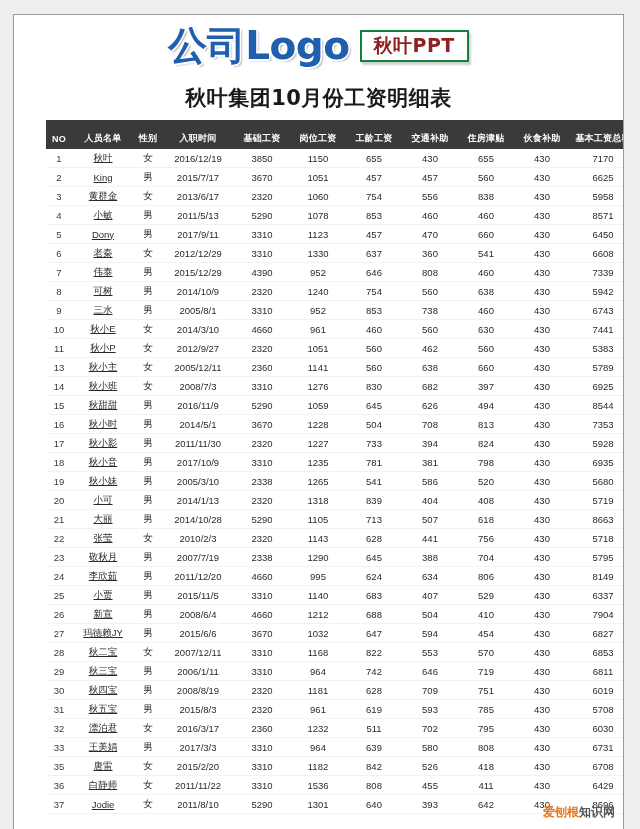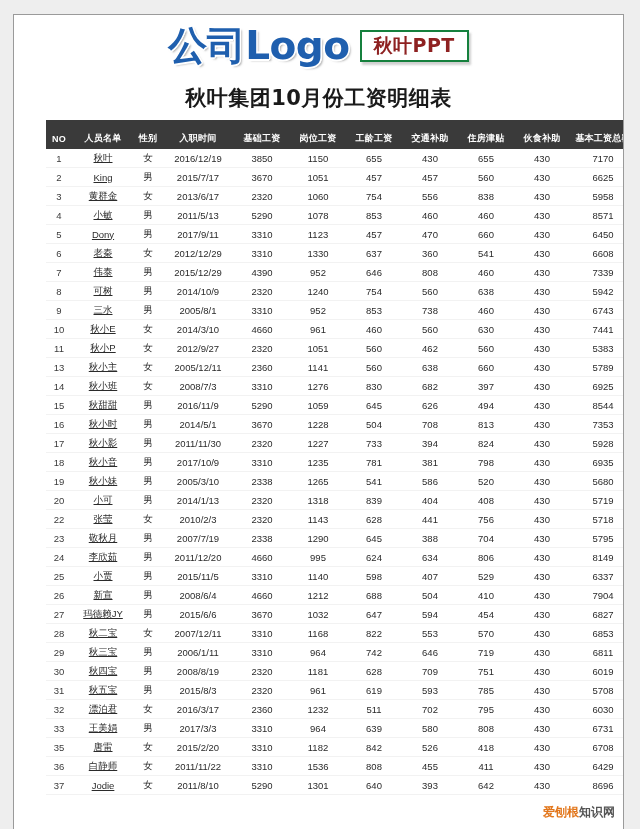--- a/index.html
+++ b/index.html
@@ -420,20 +420,33 @@
             <td>2014/1/13</td>
             <td>2320</td>
             <td>1318</td>
             <td>839</td>
             <td>404</td>
             <td>408</td>
             <td>430</td>
             <td>5719</td>
           </tr>
           <tr>
+            <td class="c-no">21</td>
+            <td class="c-name">大丽</td>
+            <td>男</td>
+            <td>2014/10/28</td>
+            <td>5290</td>
+            <td>1105</td>
+            <td>713</td>
+            <td>507</td>
+            <td>618</td>
+            <td>430</td>
+            <td>8663</td>
+          </tr>
+          <tr>
             <td class="c-no">22</td>
             <td class="c-name">张莹</td>
             <td>女</td>
             <td>2010/2/3</td>
             <td>2320</td>
             <td>1143</td>
             <td>628</td>
             <td>441</td>
             <td>756</td>
             <td>430</td>
@@ -465,21 +478,21 @@
             <td>430</td>
             <td>8149</td>
           </tr>
           <tr>
             <td class="c-no">25</td>
             <td class="c-name">小贾</td>
             <td>男</td>
             <td>2015/11/5</td>
             <td>3310</td>
             <td>1140</td>
-            <td>598</td>
+            <td>683</td>
             <td>407</td>
             <td>529</td>
             <td>430</td>
             <td>6337</td>
           </tr>
           <tr>
             <td class="c-no">26</td>
             <td class="c-name">新宣</td>
             <td>男</td>
             <td>2008/6/4</td>

